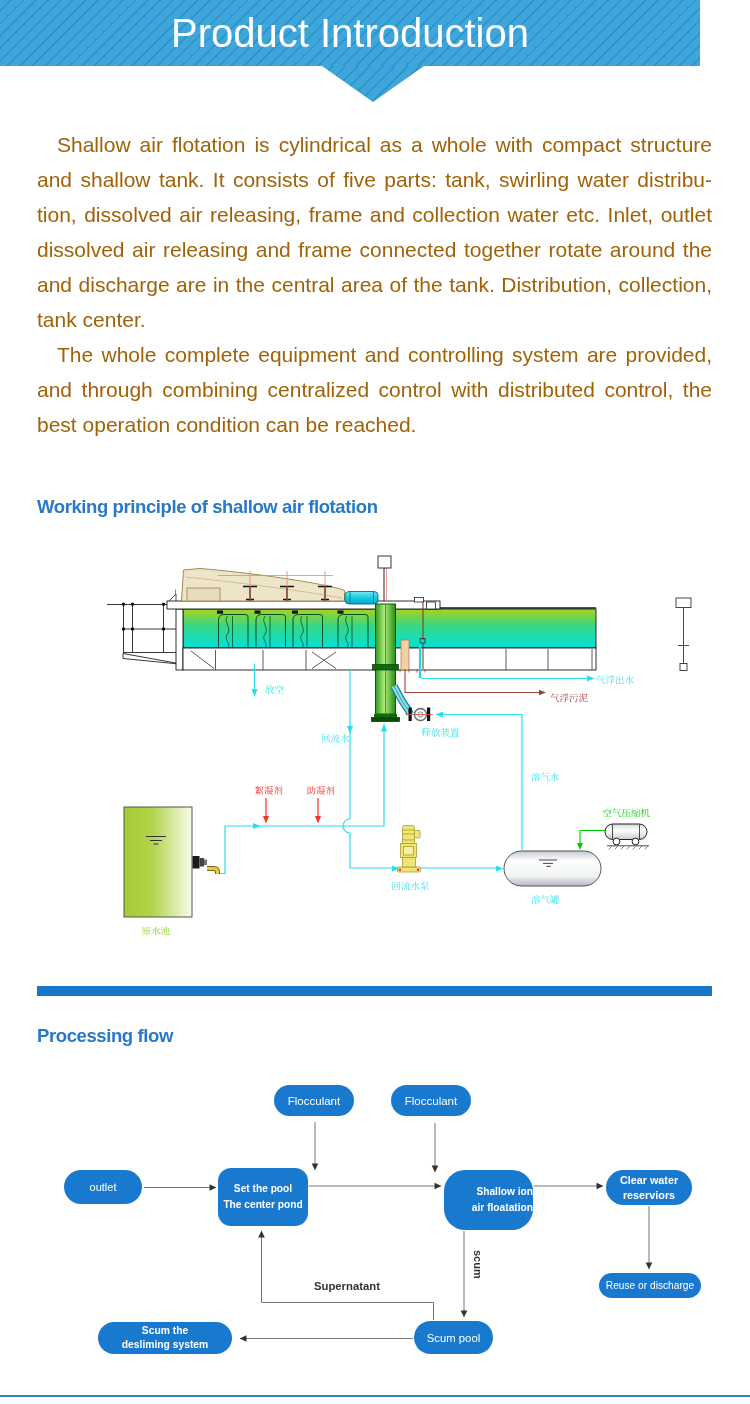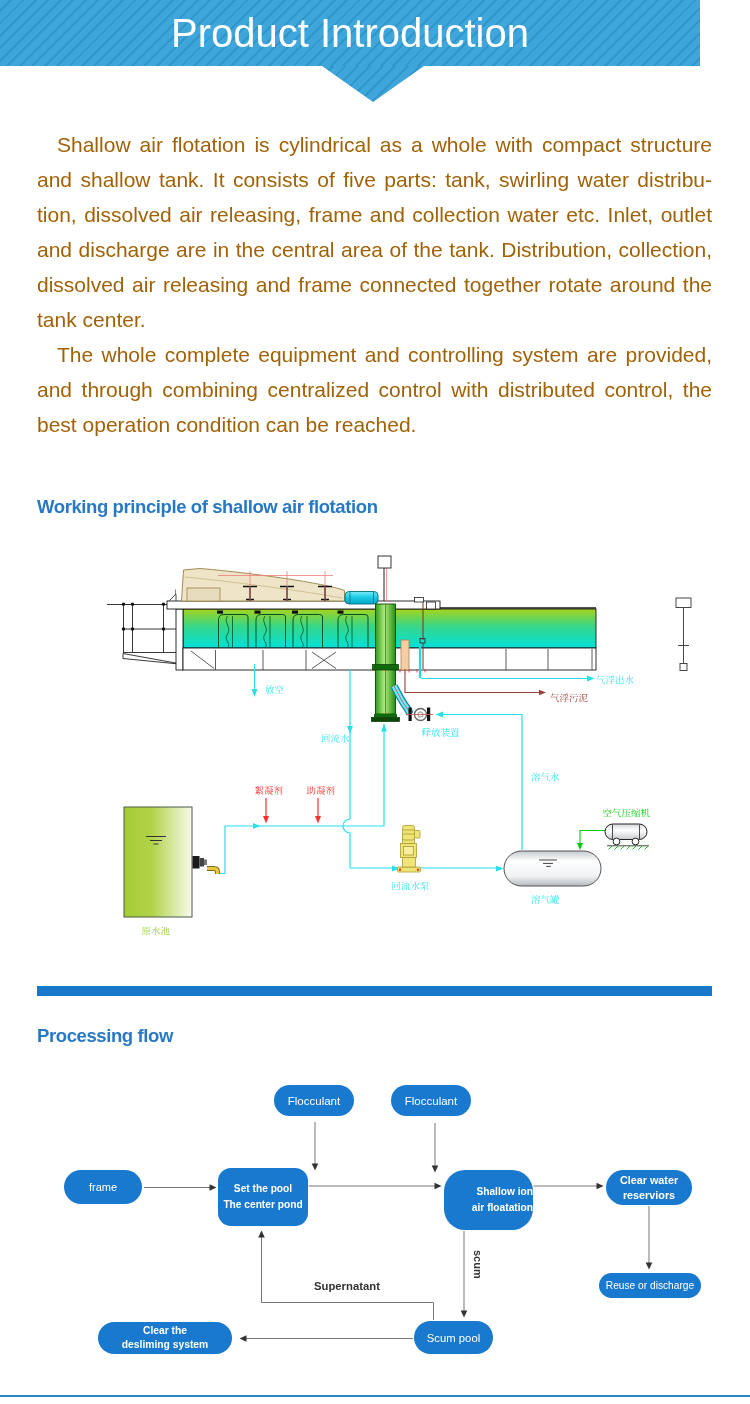--- a/index.html
+++ b/index.html
@@ -45,22 +45,22 @@
 
 <header class="banner">
   <h1>Product Introduction</h1>
 </header>
 <div class="banner-tri"></div>
 
 <section class="intro">
   <div class="tline ind">Shallow air flotation is cylindrical as a whole with compact structure</div>
   <div class="tline">and shallow tank. It consists of five parts: tank, swirling water distribu-</div>
   <div class="tline">tion, dissolved air releasing, frame and collection water etc. Inlet, outlet</div>
+  <div class="tline">dissolved air releasing and frame connected together rotate around the</div>
   <div class="tline">and discharge are in the central area of the tank. Distribution, collection,</div>
-  <div class="tline">dissolved air releasing and frame connected together rotate around the</div>
   <div class="tline end">tank center.</div>
   <div class="tline ind">The whole complete equipment and controlling system are provided,</div>
   <div class="tline">and through combining centralized control with distributed control, the</div>
   <div class="tline end">best operation condition can be reached.</div>
 </section>
 
 <h2 class="sec-h" style="top:496px">Working principle of shallow air flotation</h2>
 
 <svg class="diagram" width="750" height="420" viewBox="0 545 750 420" fill="none">
   <defs>
@@ -396,41 +396,41 @@
   </g>
 </svg>
 
 <div class="node n-floc1">
     <span>Flocculant</span>
   </div>
 <div class="node n-floc2">
     <span>Flocculant</span>
   </div>
 <div class="node n-sewage">
-    <span>frame</span>
+    <span>outlet</span>
   </div>
 <div class="node n-setpool">
   <span>Set the pool</span>
   <span>The center pond</span>
 </div>
 <div class="node n-shallow">
   <span>Shallow ion</span>
   <span>air floatation</span>
 </div>
 <div class="node n-clear">
   <span>Clear water</span>
   <span>reserviors</span>
 </div>
 <div class="node n-reuse">
     <span>Reuse or discharge</span>
   </div>
 <div class="node n-scum">
     <span>Scum pool</span>
   </div>
 <div class="node n-desliming">
-  <span>Clear the</span>
+  <span>Scum the</span>
   <span>desliming system</span>
 </div>
 
 <div class="flow-label l-supernatant">Supernatant</div>
 <div class="flow-label l-scum">scum</div>
 
 <div class="bottom-rule"></div>
 
 </body></html>

